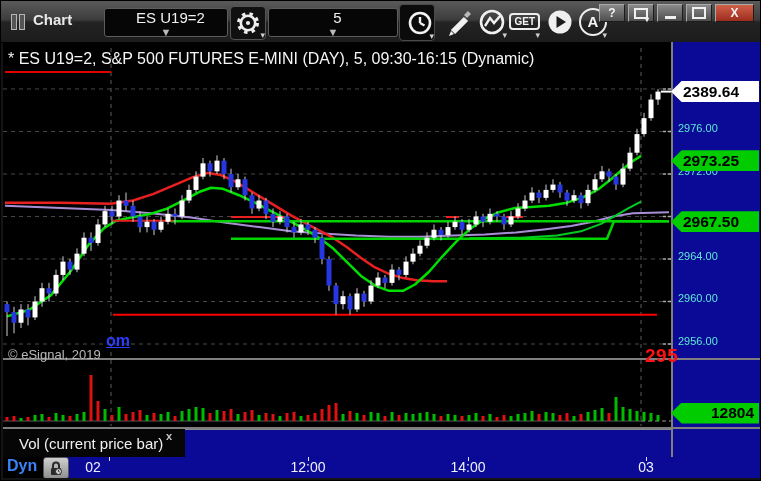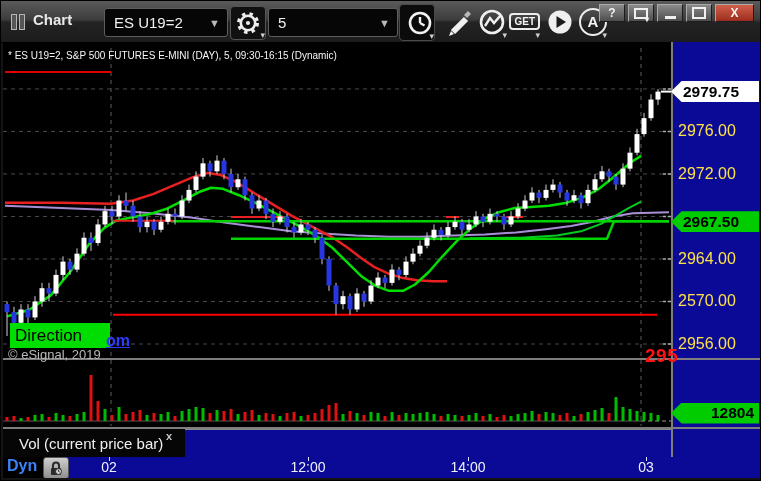--- a/index.html
+++ b/index.html
@@ -7,21 +7,21 @@
        font-family:"Liberation Sans",sans-serif;border:1px solid #000;box-sizing:border-box;}
   .abs{position:absolute;}
   
   #toolbar{left:0;top:0;width:761px;height:41px;
     background:linear-gradient(#5a5a5a 0%,#3d3d3d 45%,#232323 52%,#1c1c1c 100%);
     border-bottom:1px solid #000;}
   #title-icon{left:10px;top:13px;width:16px;height:15px;}
   #title-icon span{display:inline-block;width:4px;height:14px;border:1px solid #b5b5b5;margin-right:2px;background:#555;}
   #win-title{left:32px;top:10px;color:#e9e9e9;font-size:15px;font-weight:bold;}
   .combo{background:#060606;border:1px solid #5d5d5d;border-radius:3px;color:#f0f0f0;
-         font-size:15px;display:flex;align-items:center;}
+         font-size:15px;display:flex;align-items:center;flex-direction:column;}
   .combo .txt{padding-left:9px;flex:1;}
   .caret{color:#b9b9b9;font-size:11px;padding:0 7px;}
   #symbol-combo{left:103px;top:7px;width:122px;height:27px;}
   #gear-btn{left:229px;top:5px;width:34px;height:32px;background:#101010;border:1px solid #555;
             border-radius:4px;display:flex;align-items:center;justify-content:center;}
   #interval-combo{left:267px;top:7px;width:128px;height:27px;}
   .toolbtn{top:3px;width:34px;height:35px;display:flex;align-items:center;justify-content:flex-end;position:absolute;}
   .toolbtn.pressed{background:#0b0b0b;border-radius:4px;border:1px solid #4a4a4a;}
   .mini-caret{position:absolute;right:0px;bottom:-1px;color:#cfcfcf;font-size:9px;}
   #get-box{border:2px solid #ededed;border-radius:4px;padding:1px 3px;font-size:10px;color:#f5f5f5;font-weight:bold;}
@@ -37,29 +37,29 @@
   .glyph-pop{width:10px;height:7px;border:2px solid #f0f0f0;position:relative;}
   .glyph-pop:after{content:"▾";position:absolute;right:-3px;bottom:-7px;font-size:8px;color:#f0f0f0;}
   
   #chart-bg{left:2px;top:41px;width:670px;height:385px;background:#000;}
   #scale-bg{left:672px;top:41px;width:87px;height:436px;background:#0a0a96;}
   #axis-row{left:2px;top:456px;width:757px;height:21px;background:#0a0a96;}
   #divider-1{left:2px;top:357px;width:757px;height:2px;background:#7e7e7e;}
   #divider-2{left:2px;top:426px;width:757px;height:2px;background:#7e7e7e;}
   #scale-divider{left:670px;top:41px;width:2px;height:415px;background:#7e7e7e;}
   #bottom-strip{left:0;top:477px;width:761px;height:4px;background:#141414;}
-  #chart-header{left:7px;top:49px;color:#f5f5f5;font-size:10px;white-space:nowrap;}
+  #chart-header{left:7px;top:49px;color:#f5f5f5;font-size:16px;white-space:nowrap;}
   #header-underline{left:4px;top:70px;width:106px;height:2px;background:#e00000;}
   #direction-box{left:9px;top:322px;width:95px;height:25px;background:#00dd00;color:#000;
                  font-size:17px;font-weight:500;padding-left:5px;display:flex;align-items:center;}
   #watermark{left:105px;top:331px;color:#2d3bff;font-size:16px;font-weight:bold;text-decoration:underline;}
   #copyright{left:7px;top:346px;color:#b9b9b9;font-size:13px;}
   #red-level-label{left:644px;top:300px;color:#ff1111;font-size:19px;font-weight:bold;letter-spacing:0.5px;margin-top:44px;}
   
-  .scale-label{position:absolute;left:5px;color:#fde047;font-size:16px;white-space:nowrap;}
+  .scale-label{position:absolute;left:5px;color:#5eead4;font-size:11px;white-space:nowrap;}
   .scale-tag{position:absolute;left:-2px;width:88px;height:21px;color:#000;font-size:15.5px;font-weight:600;
     display:flex;align-items:center;padding-left:12px;box-sizing:border-box;
     clip-path:polygon(0 50%,12% 0,100% 0,100% 100%,12% 100%);}
   
   .time-label{position:absolute;top:2px;width:44px;text-align:center;color:#eef0ff;font-size:14px;}
   .time-tick{position:absolute;top:0;width:1px;height:4px;background:#dfe2ff;}
   #dyn-chip{left:2px;top:456px;width:38px;height:21px;background:#000;color:#3b82f6;
             font-size:16px;font-weight:bold;padding-left:4px;}
   #lock-btn{left:42px;top:456px;width:24px;height:20px;background:linear-gradient(#cfcfcf,#8f8f8f);
             border:1px solid #555;border-radius:3px;display:flex;align-items:center;justify-content:center;}
@@ -473,32 +473,32 @@
       <rect x="646.5" y="371" width="3" height="8" fill="#00bb00"></rect>
       <rect x="653.5" y="373" width="3" height="6" fill="#00bb00"></rect>
     </svg>
 
   <div id="divider-1" class="abs"></div>
   <div id="divider-2" class="abs"></div>
   <div id="scale-divider" class="abs"></div>
 
   <div id="chart-header" class="abs">* ES U19=2, S&amp;P 500 FUTURES E-MINI (DAY), 5, 09:30-16:15 (Dynamic)</div>
   <div id="header-underline" class="abs"></div>
-  <div id="direction-box" class="abs">Direction</div>
   <div id="watermark" class="abs">om</div>
   <div id="copyright" class="abs">© eSignal, 2019</div>
   <div id="red-level-label" class="abs">295</div>
 
   <div class="abs" id="scale-labels" style="left:672px;top:41px;width:87px;height:436px;">
       <div class="scale-label" style="top: 80.45px;">2976.00</div>
       <div class="scale-label" style="top: 122.96px;">2972.00</div>
       <div class="scale-label" style="top: 207.98px;">2964.00</div>
-      <div class="scale-label" style="top: 250.49px;">2570.00</div>
+      <div class="scale-label" style="top: 250.49px;">2960.00</div>
       <div class="scale-label" style="top: 293px;">2956.00</div>
-      <div class="scale-tag" style="background: rgb(255, 255, 255); top: 39.0969px;">2979.75</div>
+      <div class="scale-tag" style="background: rgb(255, 255, 255); top: 39.0969px;">2389.64</div>
+      <div class="scale-tag" style="background: rgb(0, 204, 0); top: 108.176px;">2973.25</div>
       <div class="scale-tag" style="background: rgb(0, 204, 0); top: 169.284px;">2967.50</div>
       <div class="scale-tag" style="background: rgb(0, 204, 0); top: 360.5px; padding-left: 40px;">12804</div>
     </div>
 
   <div id="vol-tab" class="abs">
     <span>Vol (current price bar)</span>
     <span id="vol-tab-close">x</span>
   </div>
   <div id="vol-panel" class="abs"></div>
 
@@ -506,21 +506,21 @@
   <div id="lock-btn" class="abs">
     <svg width="14" height="15" viewBox="0 0 14 15">
       <path d="M4 7 V4.5 A3 3 0 0 1 10 4.5 V7" fill="none" stroke="#2b2b2b" stroke-width="2"></path>
       <rect x="2" y="7" width="10" height="7" rx="1" fill="#2b2b2b"></rect>
       <circle cx="9.5" cy="10.5" r="3" fill="#cfcfcf" stroke="#2b2b2b" stroke-width="1"></circle>
       <path d="M9.5 10.5 L9.5 8.8 M9.5 10.5 L10.8 11" stroke="#2b2b2b" stroke-width="0.9"></path>
     </svg>
   </div>
   <div class="abs" id="time-labels" style="left:2px;top:456px;width:757px;height:21px;overflow:hidden;">
       <div class="time-tick" style="left: 106px;"></div>
-      <div class="time-label" style="left: 84px;">02</div>
+      <div class="time-label" style="left: 68px;">02</div>
       <div class="time-tick" style="left: 305px;"></div>
       <div class="time-label" style="left: 283px;">12:00</div>
       <div class="time-tick" style="left: 465px;"></div>
       <div class="time-label" style="left: 443px;">14:00</div>
       <div class="time-tick" style="left: 643px;"></div>
       <div class="time-label" style="left: 621px;">03</div>
     </div>
 
   <div id="bottom-strip" class="abs"></div>
 </div>

